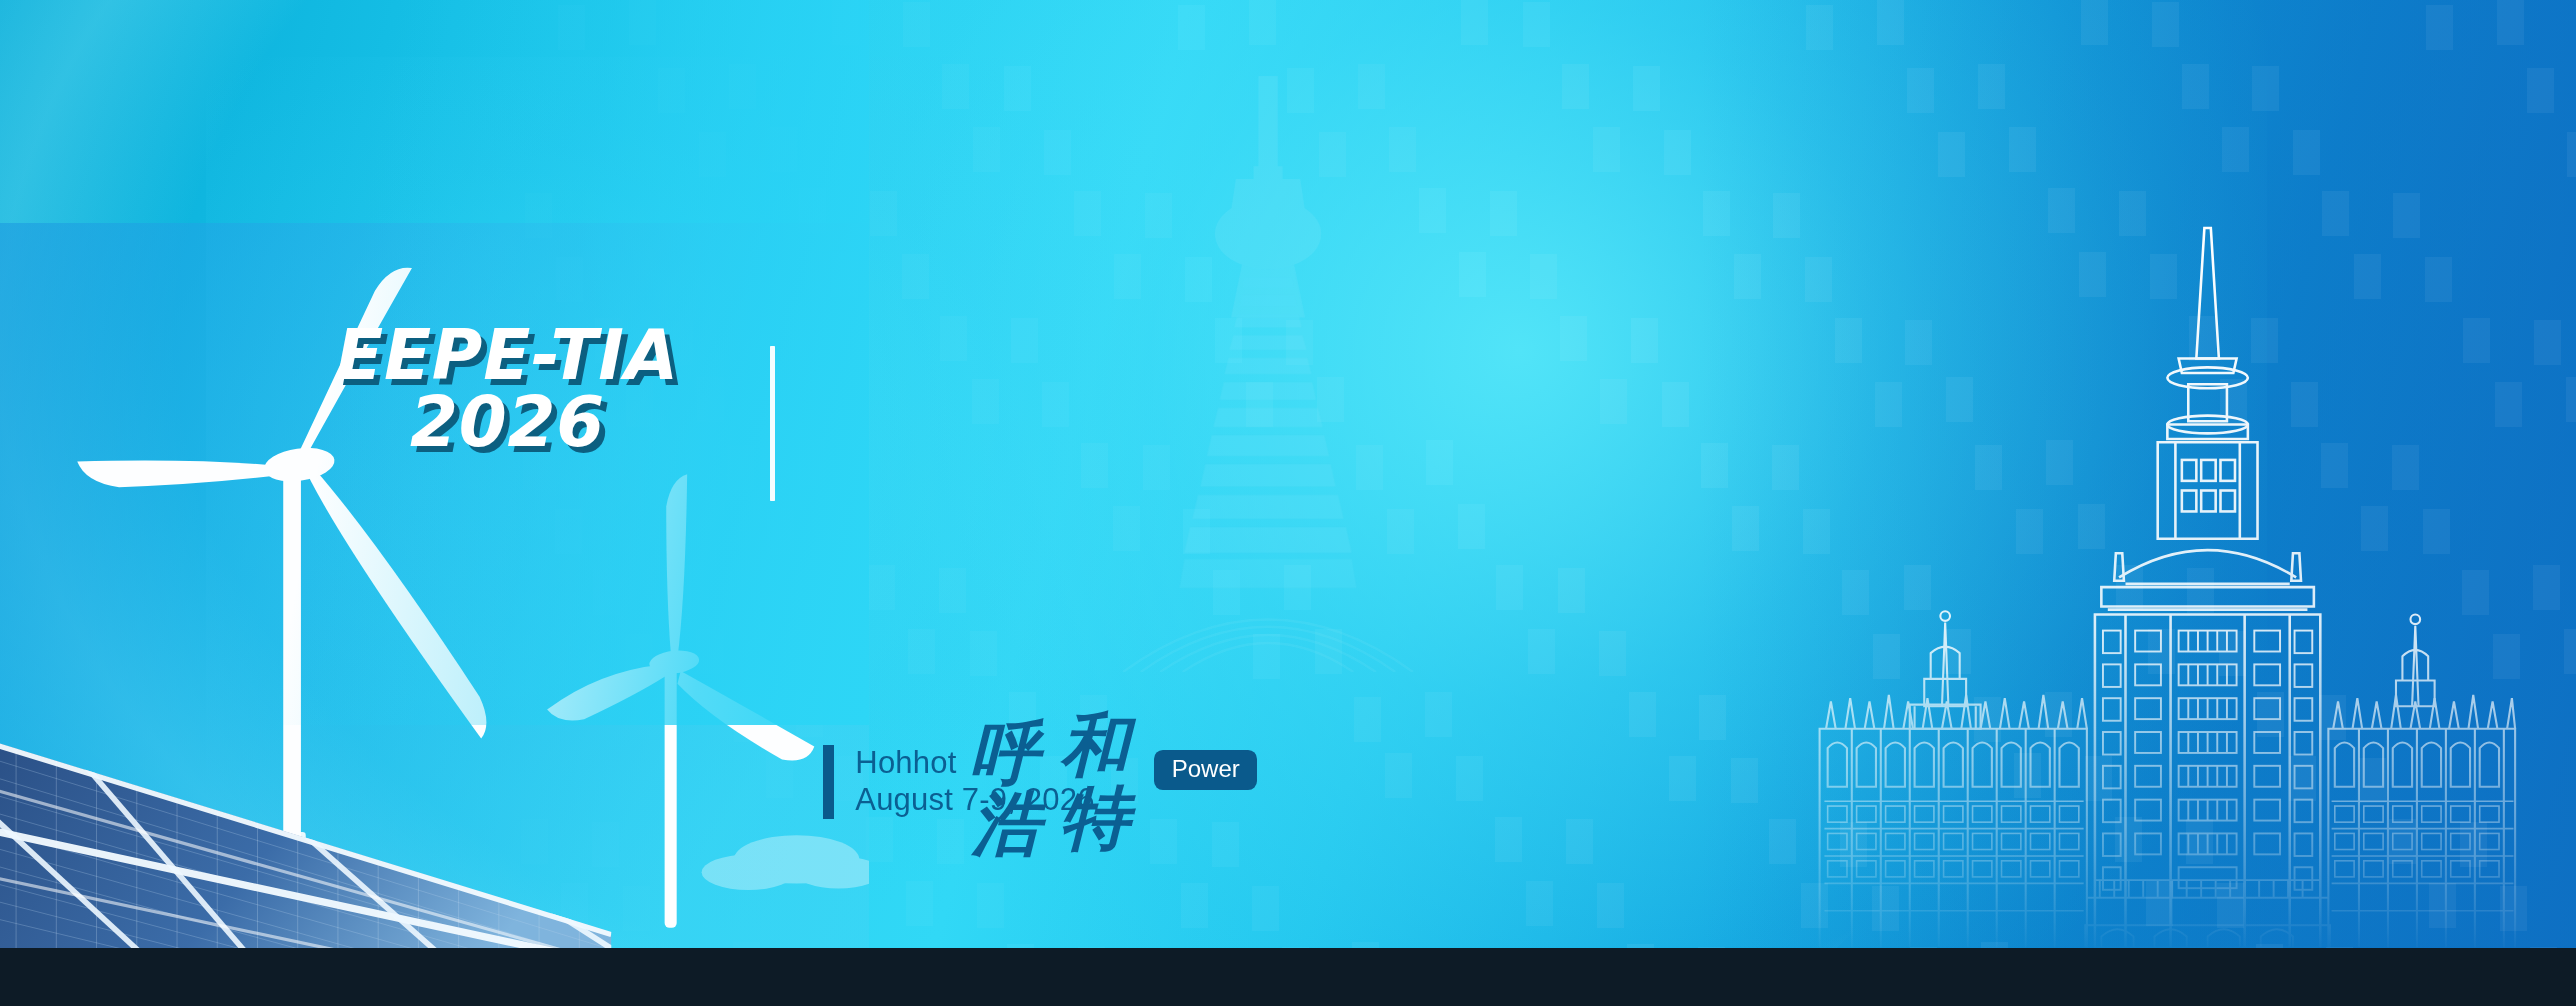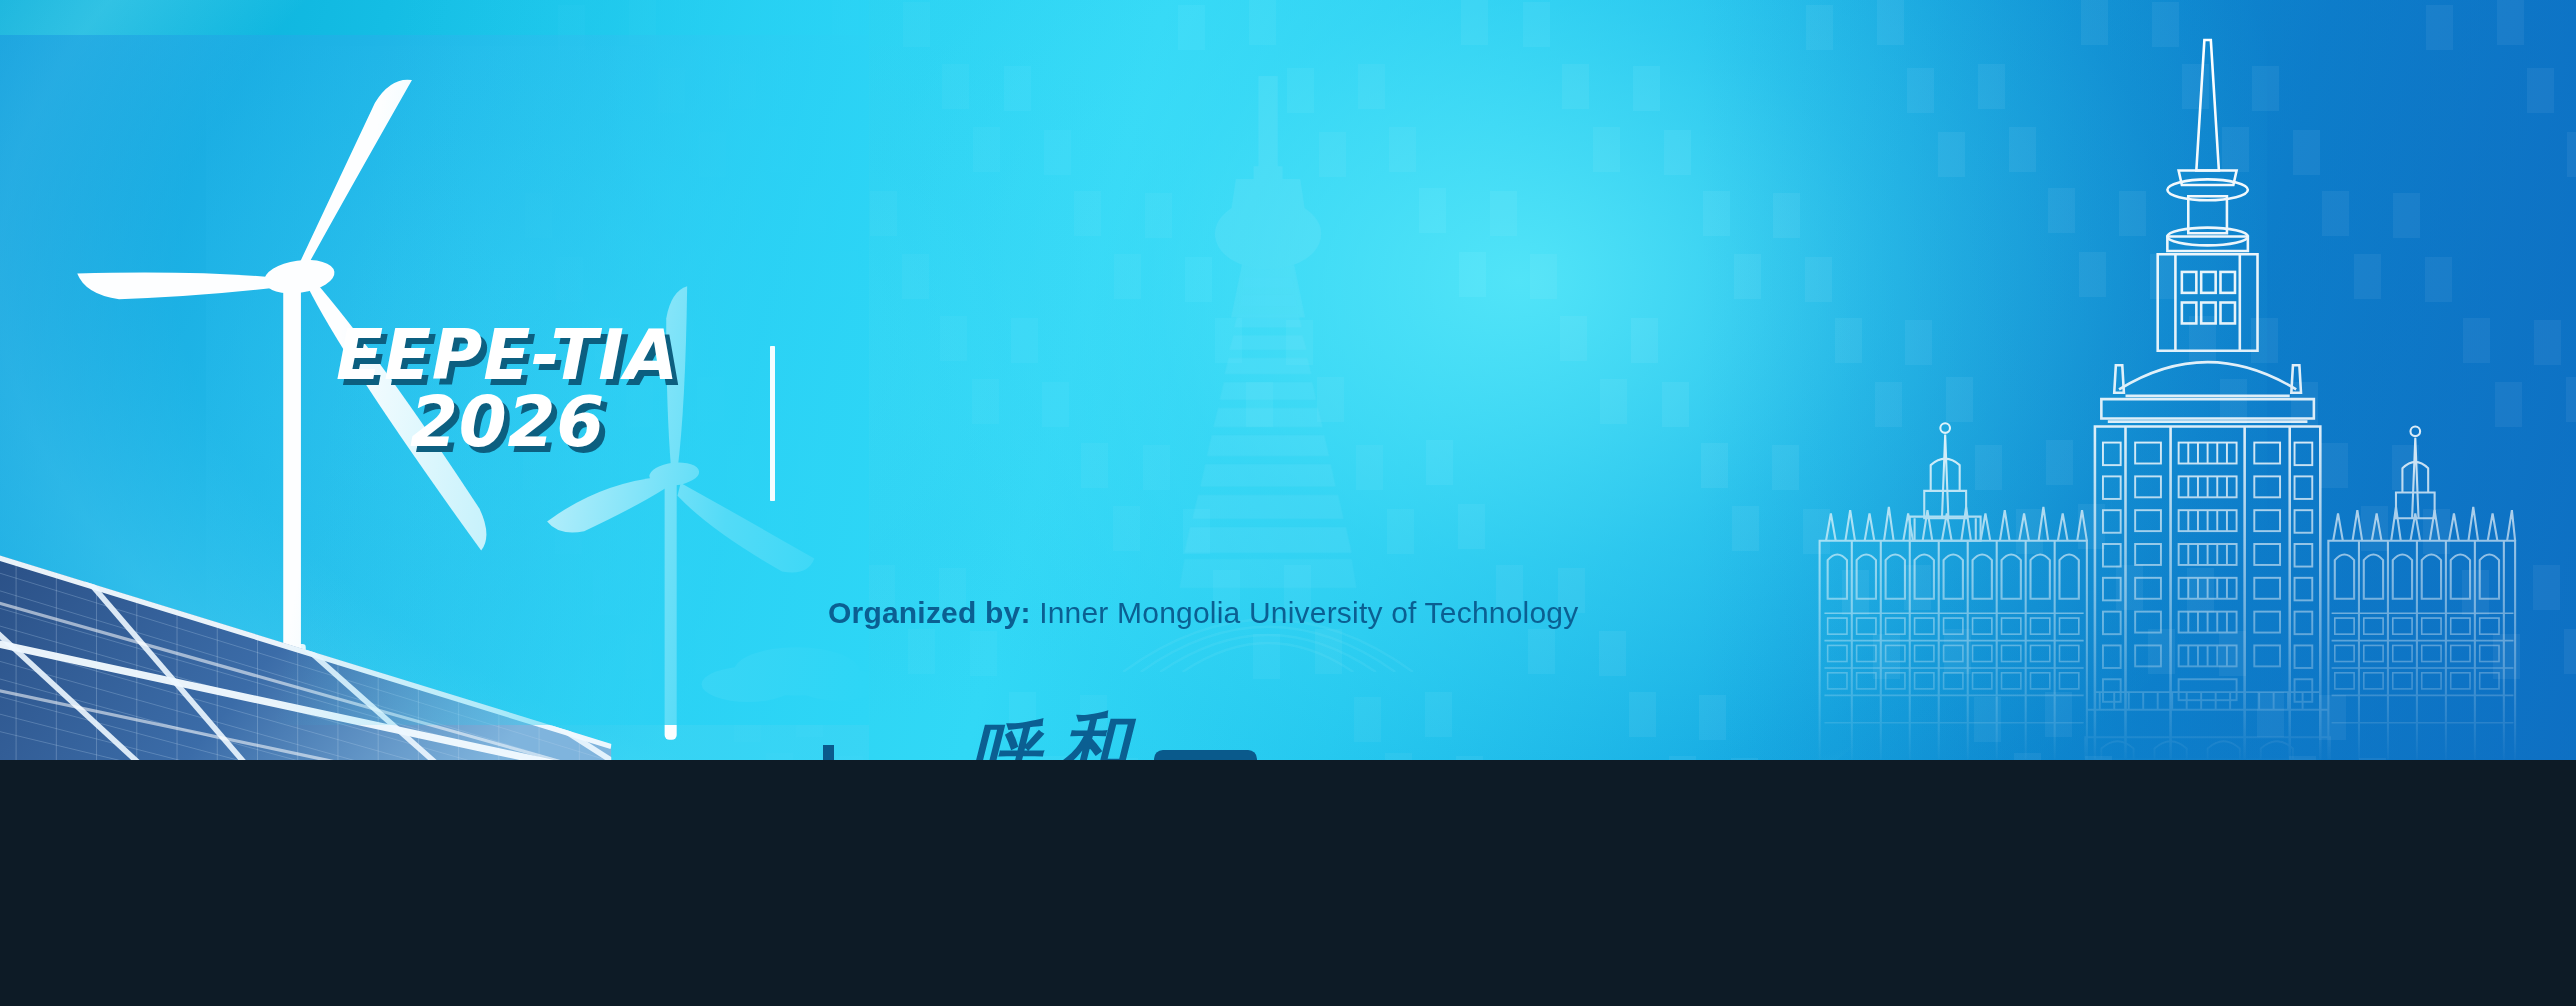--- a/index.html
+++ b/index.html
@@ -3,21 +3,21 @@
 <meta charset="utf-8">
 <style>
   html, body {
     margin: 0;
     padding: 0;
     background: #0d1b26;
   }
   #banner {
     position: relative;
     width: 2576px;
-    height: 760px;
+    height: 948px;
     overflow: hidden;
     font-family: "Liberation Sans", sans-serif;
     background: #11a8d8;
     text-decoration: underline;
   }
 
   
   .bg-base {
     position: absolute; inset: 0;
     background: linear-gradient(105deg,
@@ -803,27 +803,27 @@
   <div class="content">
 
     <div class="logo-block">
       <div class="logo-line l1">EEPE-TIA</div>
       <div class="logo-line l2">2026</div>
     </div>
 
     <div class="divider"></div>
 
 
-    <div class="organizer">
-      <span class="ob">Organized by:</span>
-      <span class="on">Inner Mongolia University of Technology</span>
-    </div>
 
     <div class="loc-block">
       <div class="loc-bar"></div>
+      <div class="loc-text">
+        <div class="loc-city">Hohhot</div>
+        <div class="loc-date">August 7-9, 2026</div>
+      </div>
     </div>
 
     <div class="cjk">
       <span class="ch c1">呼</span>
       <span class="ch c2">和</span>
       <span class="ch c3">浩</span>
       <span class="ch c4">特</span>
     </div>
 
     <div class="china-badge">Power</div>

